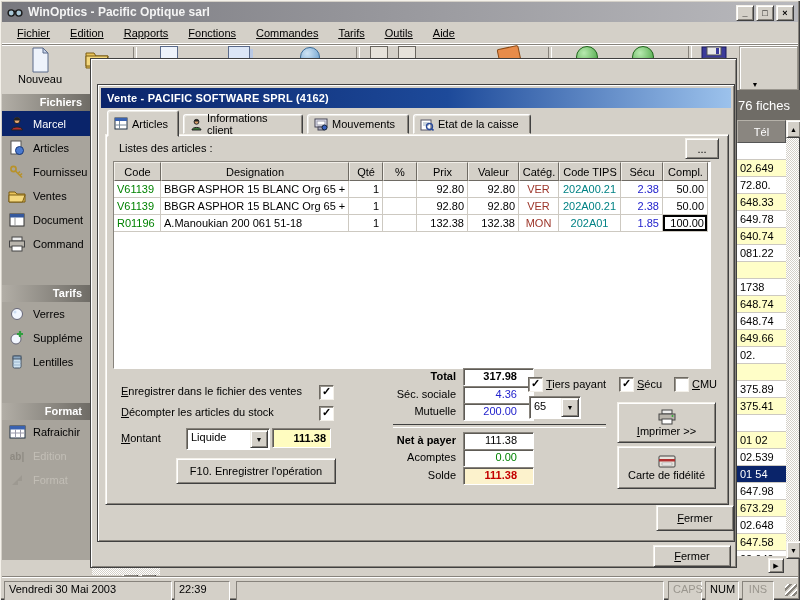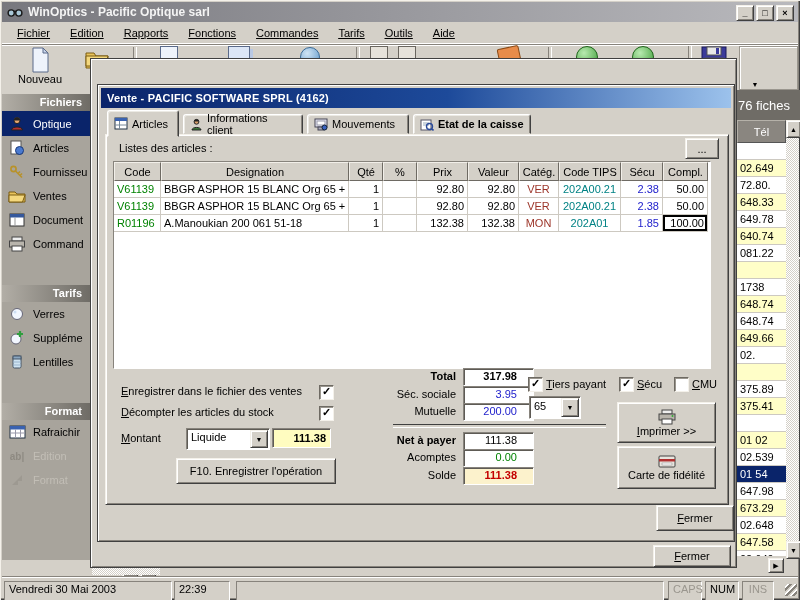--- a/index.html
+++ b/index.html
@@ -161,21 +161,21 @@
   <div class="abs sidebar">
     <div class="side-hdr">Fichiers</div>
     <div class="side-item sel" style="height:25px;">
       <span class="sic">
           <svg width="16" height="16" viewBox="0 0 16 16">
             <circle cx="8" cy="4.6" r="3" fill="#e7a86f" stroke="#222"></circle>
             <path d="M8 1.4 a3 3 0 0 1 3 3 l-6 0 a3 3 0 0 1 3 -3z" fill="#222"></path>
             <path d="M2.5 14 c0-4 11-4 11 0 z" fill="#b03030" stroke="#222"></path>
           </svg>
         </span>
-      <span class="sil">Optique</span>
+      <span class="sil">Marcel</span>
     </div>
     <div class="side-item">
       <span class="sic">
           <svg width="16" height="16" viewBox="0 0 16 16">
             <rect x="2" y="1" width="10" height="13" fill="#fff" stroke="#555"></rect>
             <circle cx="10.5" cy="10.5" r="4" fill="#4a7ad0" stroke="#1a3a7a"></circle>
           </svg>
         </span>
       <span class="sil">Articles</span>
     </div>
@@ -371,21 +371,21 @@
       <span class="tabico">
           <svg width="14" height="13" viewBox="0 0 14 13">
             <rect x="1" y="1" width="12" height="8" fill="#e8e8f4" stroke="#445"></rect>
             <rect x="3" y="3" width="8" height="4" fill="#fff" stroke="#99a"></rect>
             <rect x="4" y="9" width="6" height="3" fill="#aab" stroke="#445"></rect>
             <circle cx="10.5" cy="9.5" r="2.5" fill="#3a62c0" stroke="#123"></circle>
           </svg>
         </span>
       <span>Mouvements</span>
     </div>
-    <div class="abs tab" style="left:315px;top:29px;width:118px;height:20px;z-index:1;font-weight:bold;">
+    <div class="abs tab" style="left:315px;top:29px;width:118px;height:20px;z-index:1;">
       <span class="tabico">
           <svg width="14" height="13" viewBox="0 0 14 13">
             <rect x="1" y="2" width="10" height="10" fill="#fff" stroke="#556"></rect>
             <line x1="3" y1="5" x2="9" y2="5" stroke="#9ab"></line>
             <line x1="3" y1="7" x2="9" y2="7" stroke="#9ab"></line>
             <circle cx="9.5" cy="8.5" r="3" f="" fill="none" stroke="#2a4a9a" stroke-width="1.4"></circle>
             <line x1="11.7" y1="10.7" x2="13.5" y2="12.5" stroke="#2a4a9a" stroke-width="1.6"></line>
           </svg>
         </span>
       <span>Etat de la caisse</span>
@@ -479,21 +479,21 @@
     </div>
     <div class="abs in" style="left:174px;top:343px;width:59px;height:20px;background:#fffcc0;text-align:right;font-weight:bold;line-height:18px;padding-right:4px;box-sizing:border-box;"><span>111.38</span></div>
 
     <div class="abs out btn" style="left:78px;top:373px;width:158px;height:24px;">
         <span>F10. Enregistrer l'opération</span>
       </div>
 
     <span class="abs tlabel" style="left:238px;top:283px;font-weight:bold;">Total</span>
     <div class="abs in tfield" style="left:365px;top:283px;font-weight:bold;"><span>317.98</span></div>
     <span class="abs tlabel" style="left:238px;top:301px;">Séc. sociale</span>
-    <div class="abs in tfield blue" style="left:365px;top:301px;"><span>3.95</span></div>
+    <div class="abs in tfield blue" style="left:365px;top:301px;"><span>4.36</span></div>
     <span class="abs tlabel" style="left:238px;top:318px;">Mutuelle</span>
     <div class="abs in tfield blue" style="left:365px;top:318px;"><span>200.00</span></div>
     <div class="abs" style="left:295px;top:339px;width:213px;height:2px;border-top:1px solid #404040;border-bottom:1px solid #fff;"></div>
     <span class="abs tlabel" style="left:238px;top:347px;font-weight:bold;">Net à payer</span>
     <div class="abs in tfield" style="left:365px;top:347px;"><span>111.38</span></div>
     <span class="abs tlabel" style="left:238px;top:364px;">Acomptes</span>
     <div class="abs in tfield green" style="left:365px;top:364px;"><span>0.00</span></div>
     <span class="abs tlabel" style="left:238px;top:382px;">Solde</span>
     <div class="abs in tfield" style="left:365px;top:382px;background:#fcf2cc;color:#c40000;font-weight:bold;"><span>111.38</span></div>
 

